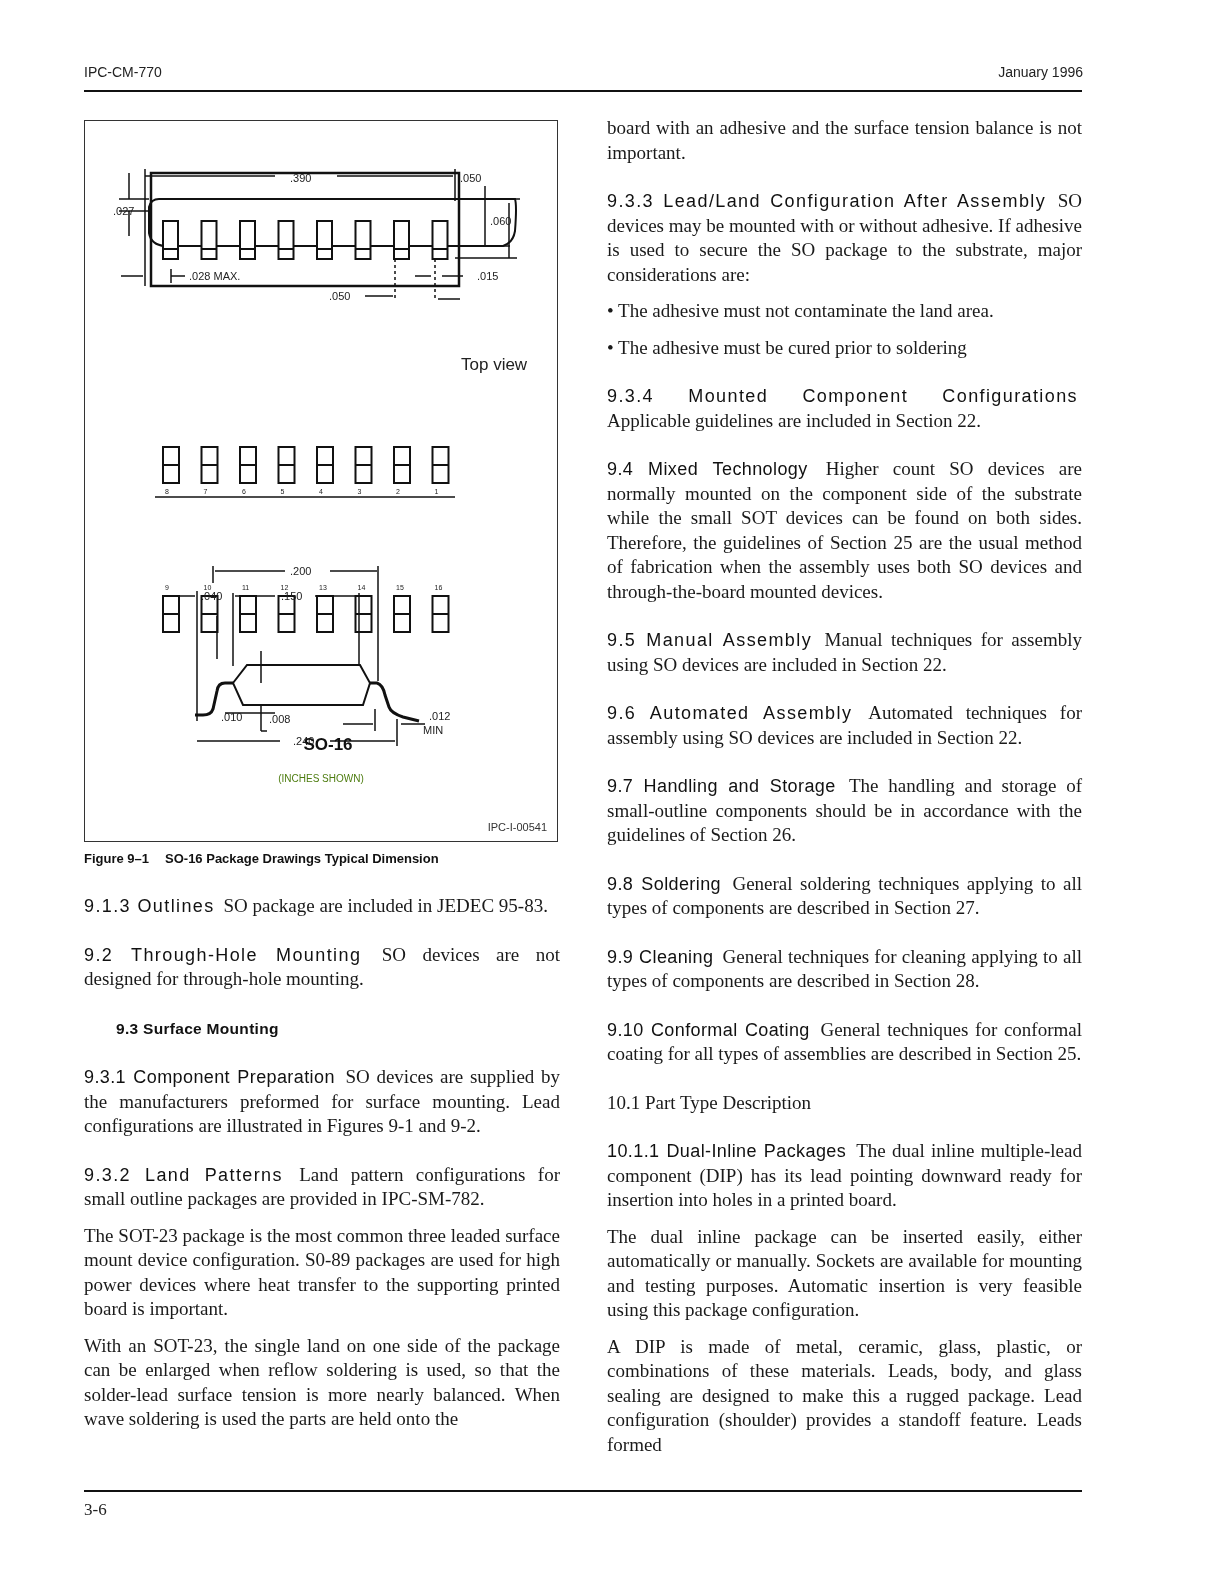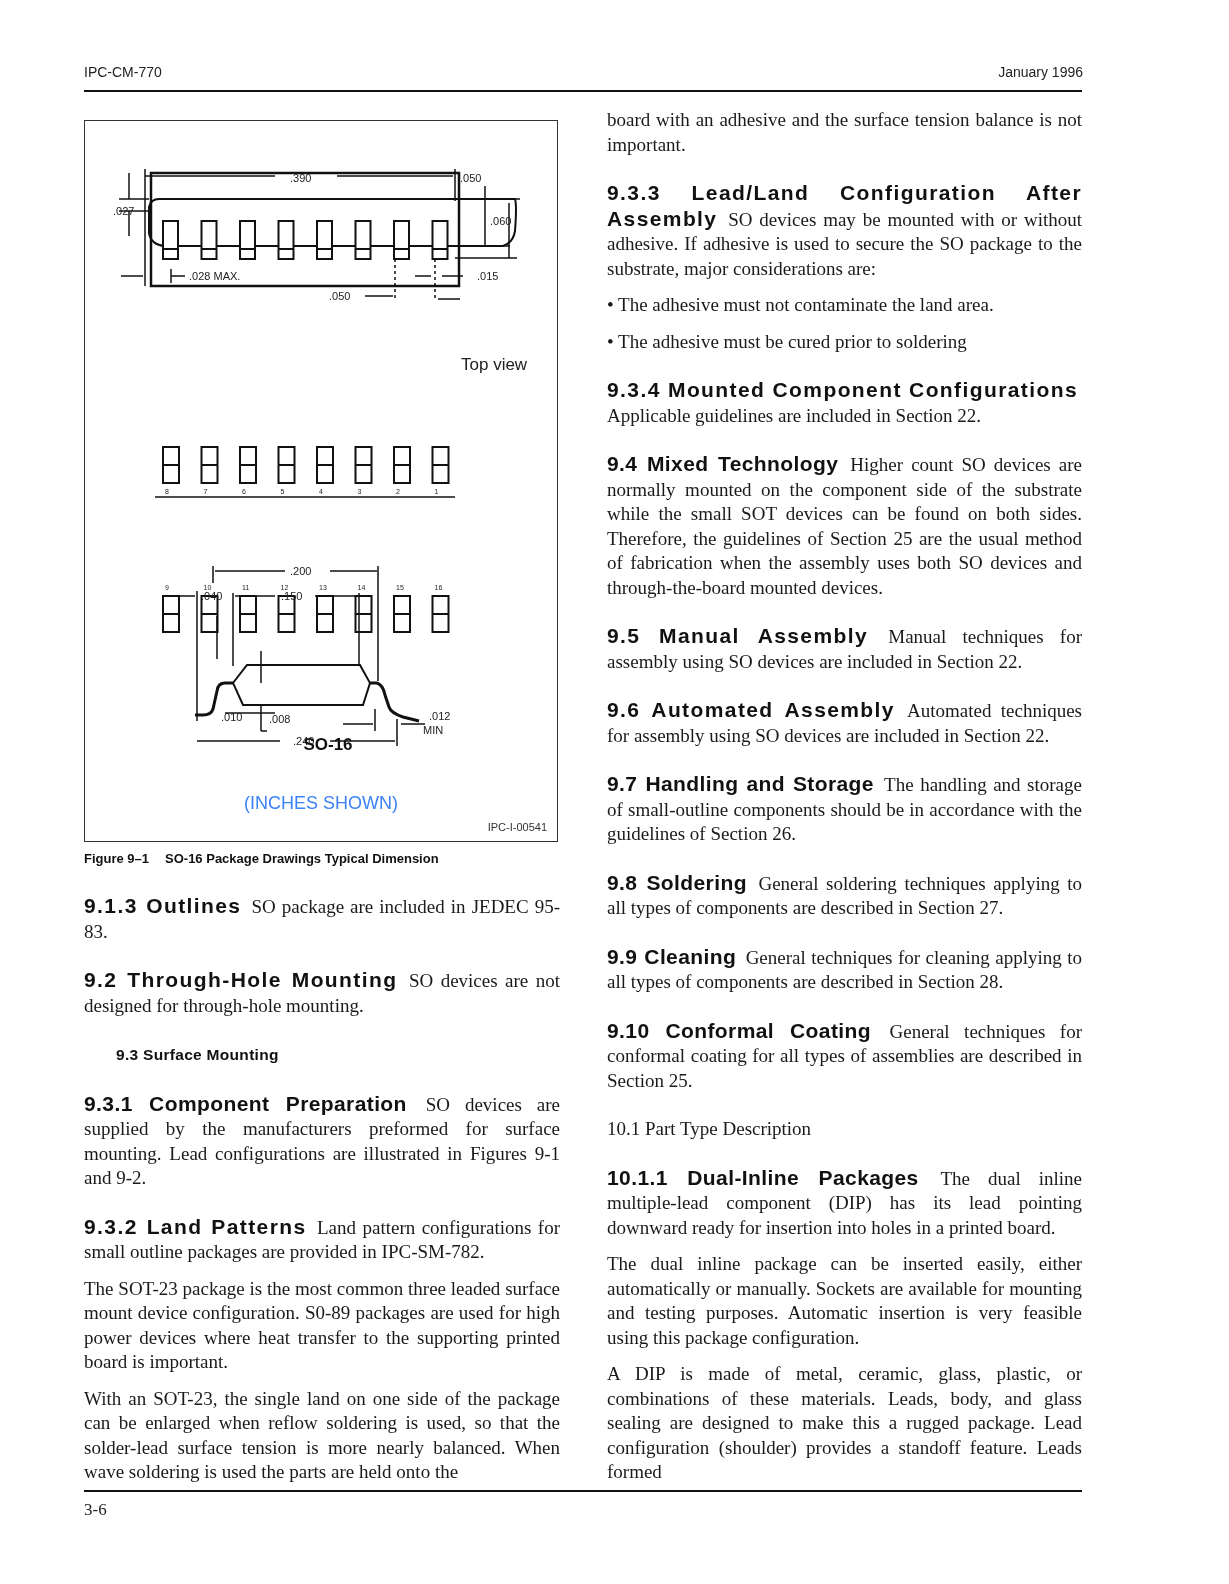--- a/index.html
+++ b/index.html
@@ -7,34 +7,34 @@
     .hdr { position: absolute; top: 64px; font-family: "Liberation Sans", sans-serif; font-size: 14px; color: #222; }
     .hdr-left { left: 84px; }
     .hdr-right { right: 146px; text-align: center; }
     .rule { position: absolute; left: 84px; width: 998px; height: 0; border-top: 2px solid #111; }
     .rule-top { top: 90px; }
     .rule-bot { top: 1490px; }
     .pageno { position: absolute; top: 1500px; left: 84px; font-family: "Liberation Serif", serif; font-size: 17px; color: #222; }
 
     .col { position: absolute; font-family: "Liberation Serif", serif; font-size: 19px; line-height: 24.5px; text-align: justify; color: #1a1a1a; }
     .col-left { left: 84px; top: 894px; width: 476px; }
-    .col-right { left: 607px; top: 108px; width: 475px; }
+    .col-right { left: 607px; top: 116px; width: 475px; }
     .col p { margin: 0 0 24px 0; }
     .col p.tight { margin-bottom: 12px; }
     .col p.bullet { margin-bottom: 12px; text-align: left; }
-    .h { font-family: "Liberation Sans", sans-serif; font-weight: bold; font-size: 21px; letter-spacing: 0.4px; color: #111; margin-right: 4px; }
+    .h { font-family: "Liberation Sans", sans-serif; font-weight: normal; font-size: 18px; letter-spacing: 0.4px; color: #111; margin-right: 4px; }
     .h-wide { letter-spacing: 1.4px; }
     .standalone { font-family: "Liberation Sans", sans-serif; font-weight: bold; font-size: 15.5px; letter-spacing: 0.3px; color: #111; margin-left: 32px; }
     .sub { font-family: "Liberation Serif", serif; font-size: 19px; }
 
     .figure { position: absolute; left: 84px; top: 120px; width: 474px; height: 722px; border: 1.5px solid #333; box-sizing: border-box; }
     .figure svg { position: absolute; left: 0; top: 0; }
     .fig-text { font-family: "Liberation Sans", sans-serif; fill: #222; }
     .fig-title { position: absolute; left: 7px; width: 100%; top: 614px; text-align: center; font-family: "Liberation Sans", sans-serif; font-weight: bold; font-size: 17px; color: #111; }
-    .fig-units { position: absolute; left: 0; width: 100%; top: 672px; text-align: center; font-family: "Liberation Sans", sans-serif; font-size: 18px; color: #3b82f6; }
+    .fig-units { position: absolute; left: 0; width: 100%; top: 652px; text-align: center; font-family: "Liberation Sans", sans-serif; font-size: 10px; color: #4d7c0f; }
     .fig-id { position: absolute; right: 10px; top: 700px; font-family: "Liberation Sans", sans-serif; font-size: 11px; color: #333; }
     .fig-caption { position: absolute; left: 84px; top: 851px; font-family: "Liberation Sans", sans-serif; font-weight: bold; font-size: 13px; color: #111; }
     .fig-caption .num { margin-right: 16px; }
   </style>
 </head>
 <body>
 
 <div class="hdr hdr-left">IPC-CM-770</div>
 <div class="hdr hdr-right">January 1996</div>
 <div class="rule rule-top"></div>

